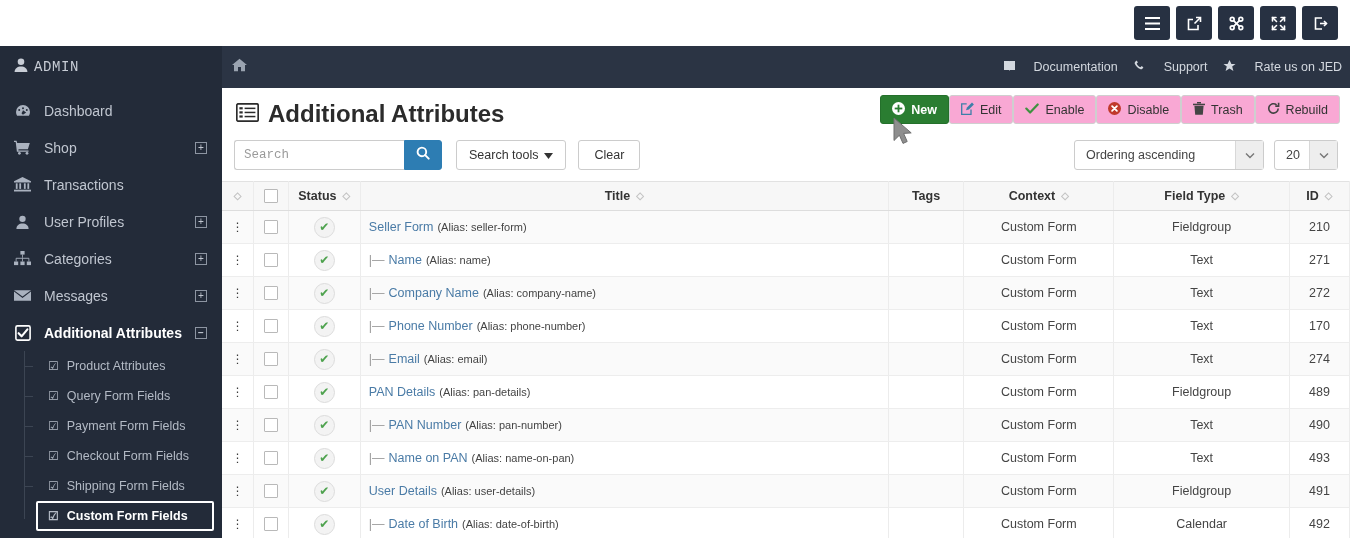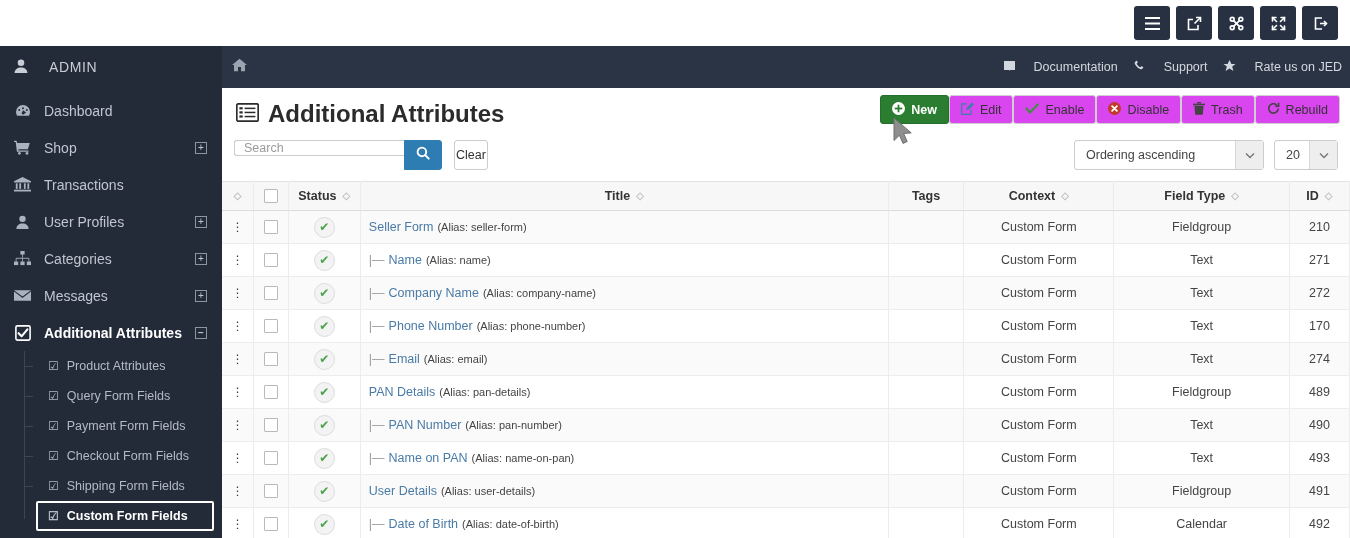--- a/index.html
+++ b/index.html
@@ -35,23 +35,23 @@
   
   .adminbar {
     position: absolute; top: 46px; left: 0;
     width: 1350px; height: 42px;
     background: #2b3444;
   }
   .adminbar .admin-left {
     position: absolute; left: 0; top: 0;
     width: 222px; height: 42px;
     background: #232b39;
-    display: flex; align-items: center; gap: 20px;
+    display: flex; align-items: center; gap: 5px;
     padding-left: 13px;
-    color: #c8cdd6; font-size: 14px; letter-spacing: .6px;
+    color: #c8cdd6; font-size: 14px; letter-spacing: .6px; font-family: Liberation Mono, monospace;
   }
   .admin-home {
     position: absolute; left: 232px; top: 12px;
     color: #9aa3b0; font-size: 14px; cursor: pointer;
   }
   .admin-right {
     position: absolute; right: 8px; top: 0; height: 42px;
     display: flex; align-items: center; gap: 16px;
     color: #d3d8df; font-size: 12.5px;
   }
@@ -111,48 +111,48 @@
 
   .page-head { display:flex; align-items:center; padding: 12px 14px 0 14px; position:relative; }
   .page-title {
     font-size: 24px; font-weight: bold; color: #2b2b2b;
     display: flex; align-items: center; gap: 9px;
   }
 
   .toolbar { position:absolute; right: 10px; top: 7px; display:flex; }
   .tb-btn {
     height: 29px; padding: 0 11px; border: 1px solid #cfcfcf; border-radius: 3px;
-    background: #d946ef; color: #333; font-size: 12.5px;
+    background: #f9a8d4; color: #333; font-size: 12.5px;
     display:flex; align-items:center; gap: 6px; cursor: pointer;
   }
   .tb-btn.primary {
     background: #2a7d31; border-color: #24702b; color: #ffffff; font-weight: bold;
   }
 
   
   .searchrow { display:flex; align-items:center; padding: 12px 14px 0 12px; position: relative; }
   .search-grp { display:flex; }
   .search-input {
-    width: 170px; height: 16px; border: 1px solid #cccccc; border-right: none;
+    width: 170px; height: 30px; border: 1px solid #cccccc; border-right: none;
     border-radius: 3px 0 0 3px; padding: 0 9px; font-size: 12.5px; color:#555;
-    outline: none; font-family: Liberation Sans, sans-serif;
+    outline: none; font-family: Liberation Mono, monospace;
   }
   .search-input::placeholder { color: #9a9a9a; }
   .search-btn {
     width: 38px; height: 30px; background:#2d7db3; border:1px solid #2d7db3;
     border-radius: 0 3px 3px 0; color:#fff; display:flex; align-items:center;
     justify-content:center; cursor:pointer;
   }
   .stools-btn {
     margin-left: 14px; height: 30px; padding: 0 12px; border:1px solid #cccccc;
     border-radius:3px; background:#fff; font-size:12.5px; color:#333;
     display:flex; align-items:center; gap:6px; cursor:pointer;
   }
   .clear-btn {
-    margin-left: 12px; height:30px; padding: 0 1px; border:1px solid #cccccc;
+    margin-left: 12px; height:30px; padding: 0 15px; border:1px solid #cccccc;
     border-radius:3px; background:#fff; font-size:12.5px; color:#333; cursor:pointer;
     display:flex; align-items:center;
   }
   .right-selects { position:absolute; right: 12px; top: 12px; display:flex; gap: 10px; }
   .sel {
     height: 30px; border:1px solid #cccccc; border-radius:3px; background:#fff;
     display:flex; align-items:center; cursor:pointer;
   }
   .sel .val { padding: 0 11px; font-size:12.5px; color:#444; }
   .sel .arw {
@@ -512,20 +512,28 @@
     <div class="search-grp">
       <input class="search-input" type="text" value="" placeholder="Search" style="">
       <div class="search-btn">
         <span>
           <svg width="14" height="14" viewBox="0 0 14 14" fill="none" stroke="#fff" stroke-width="1.9">
             <circle cx="5.9" cy="5.9" r="4.3"></circle>
               <path d="M9.2 9.2l3.5 3.5" stroke-linecap="round"></path>
           </svg>
         </span>
       </div>
+    </div>
+    <div class="stools-btn">
+      <span>Search tools</span>
+      <span>
+        <svg width="9" height="6" viewBox="0 0 9 6">
+            <path d="M0 0h9L4.5 6z" fill="#333"></path>
+          </svg>
+      </span>
     </div>
     <div class="clear-btn">
       <span>Clear</span>
     </div>
 
     <div class="right-selects">
       <div class="sel ordering">
         <span class="val">Ordering ascending</span>
         <span class="arw">
           <svg width="10" height="7" viewBox="0 0 10 7" fill="none" stroke="#777" stroke-width="1.4">

